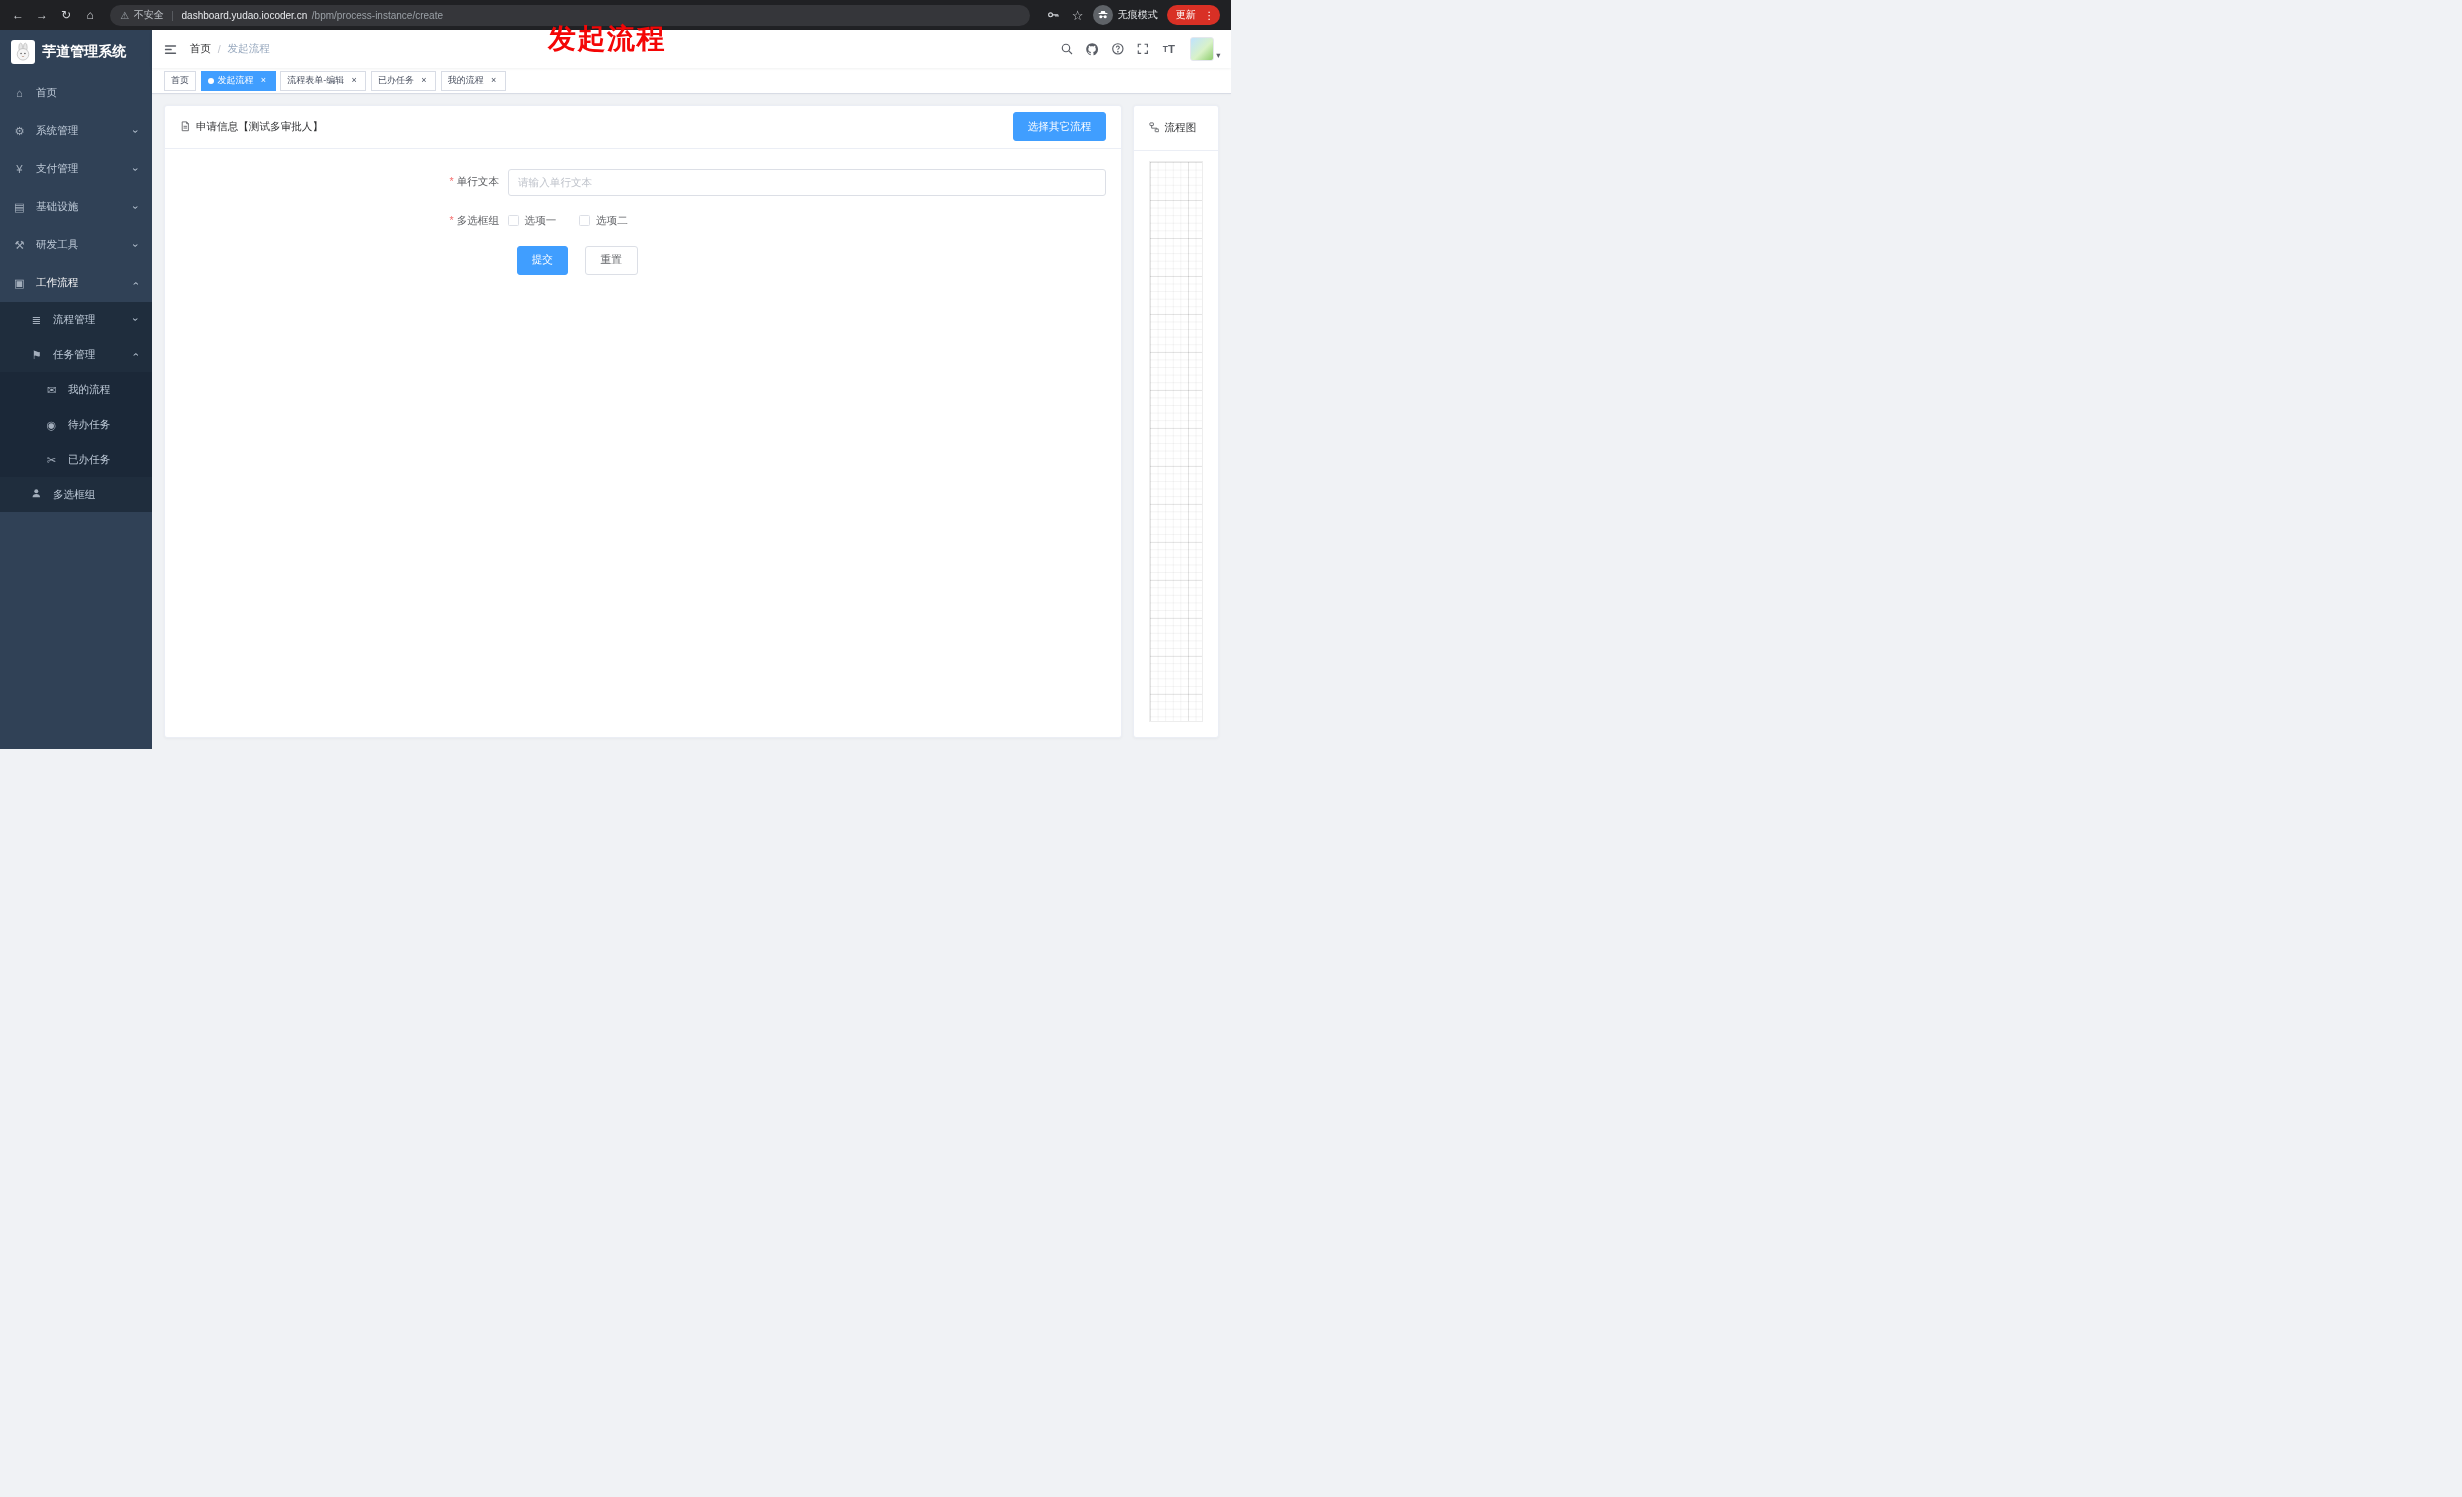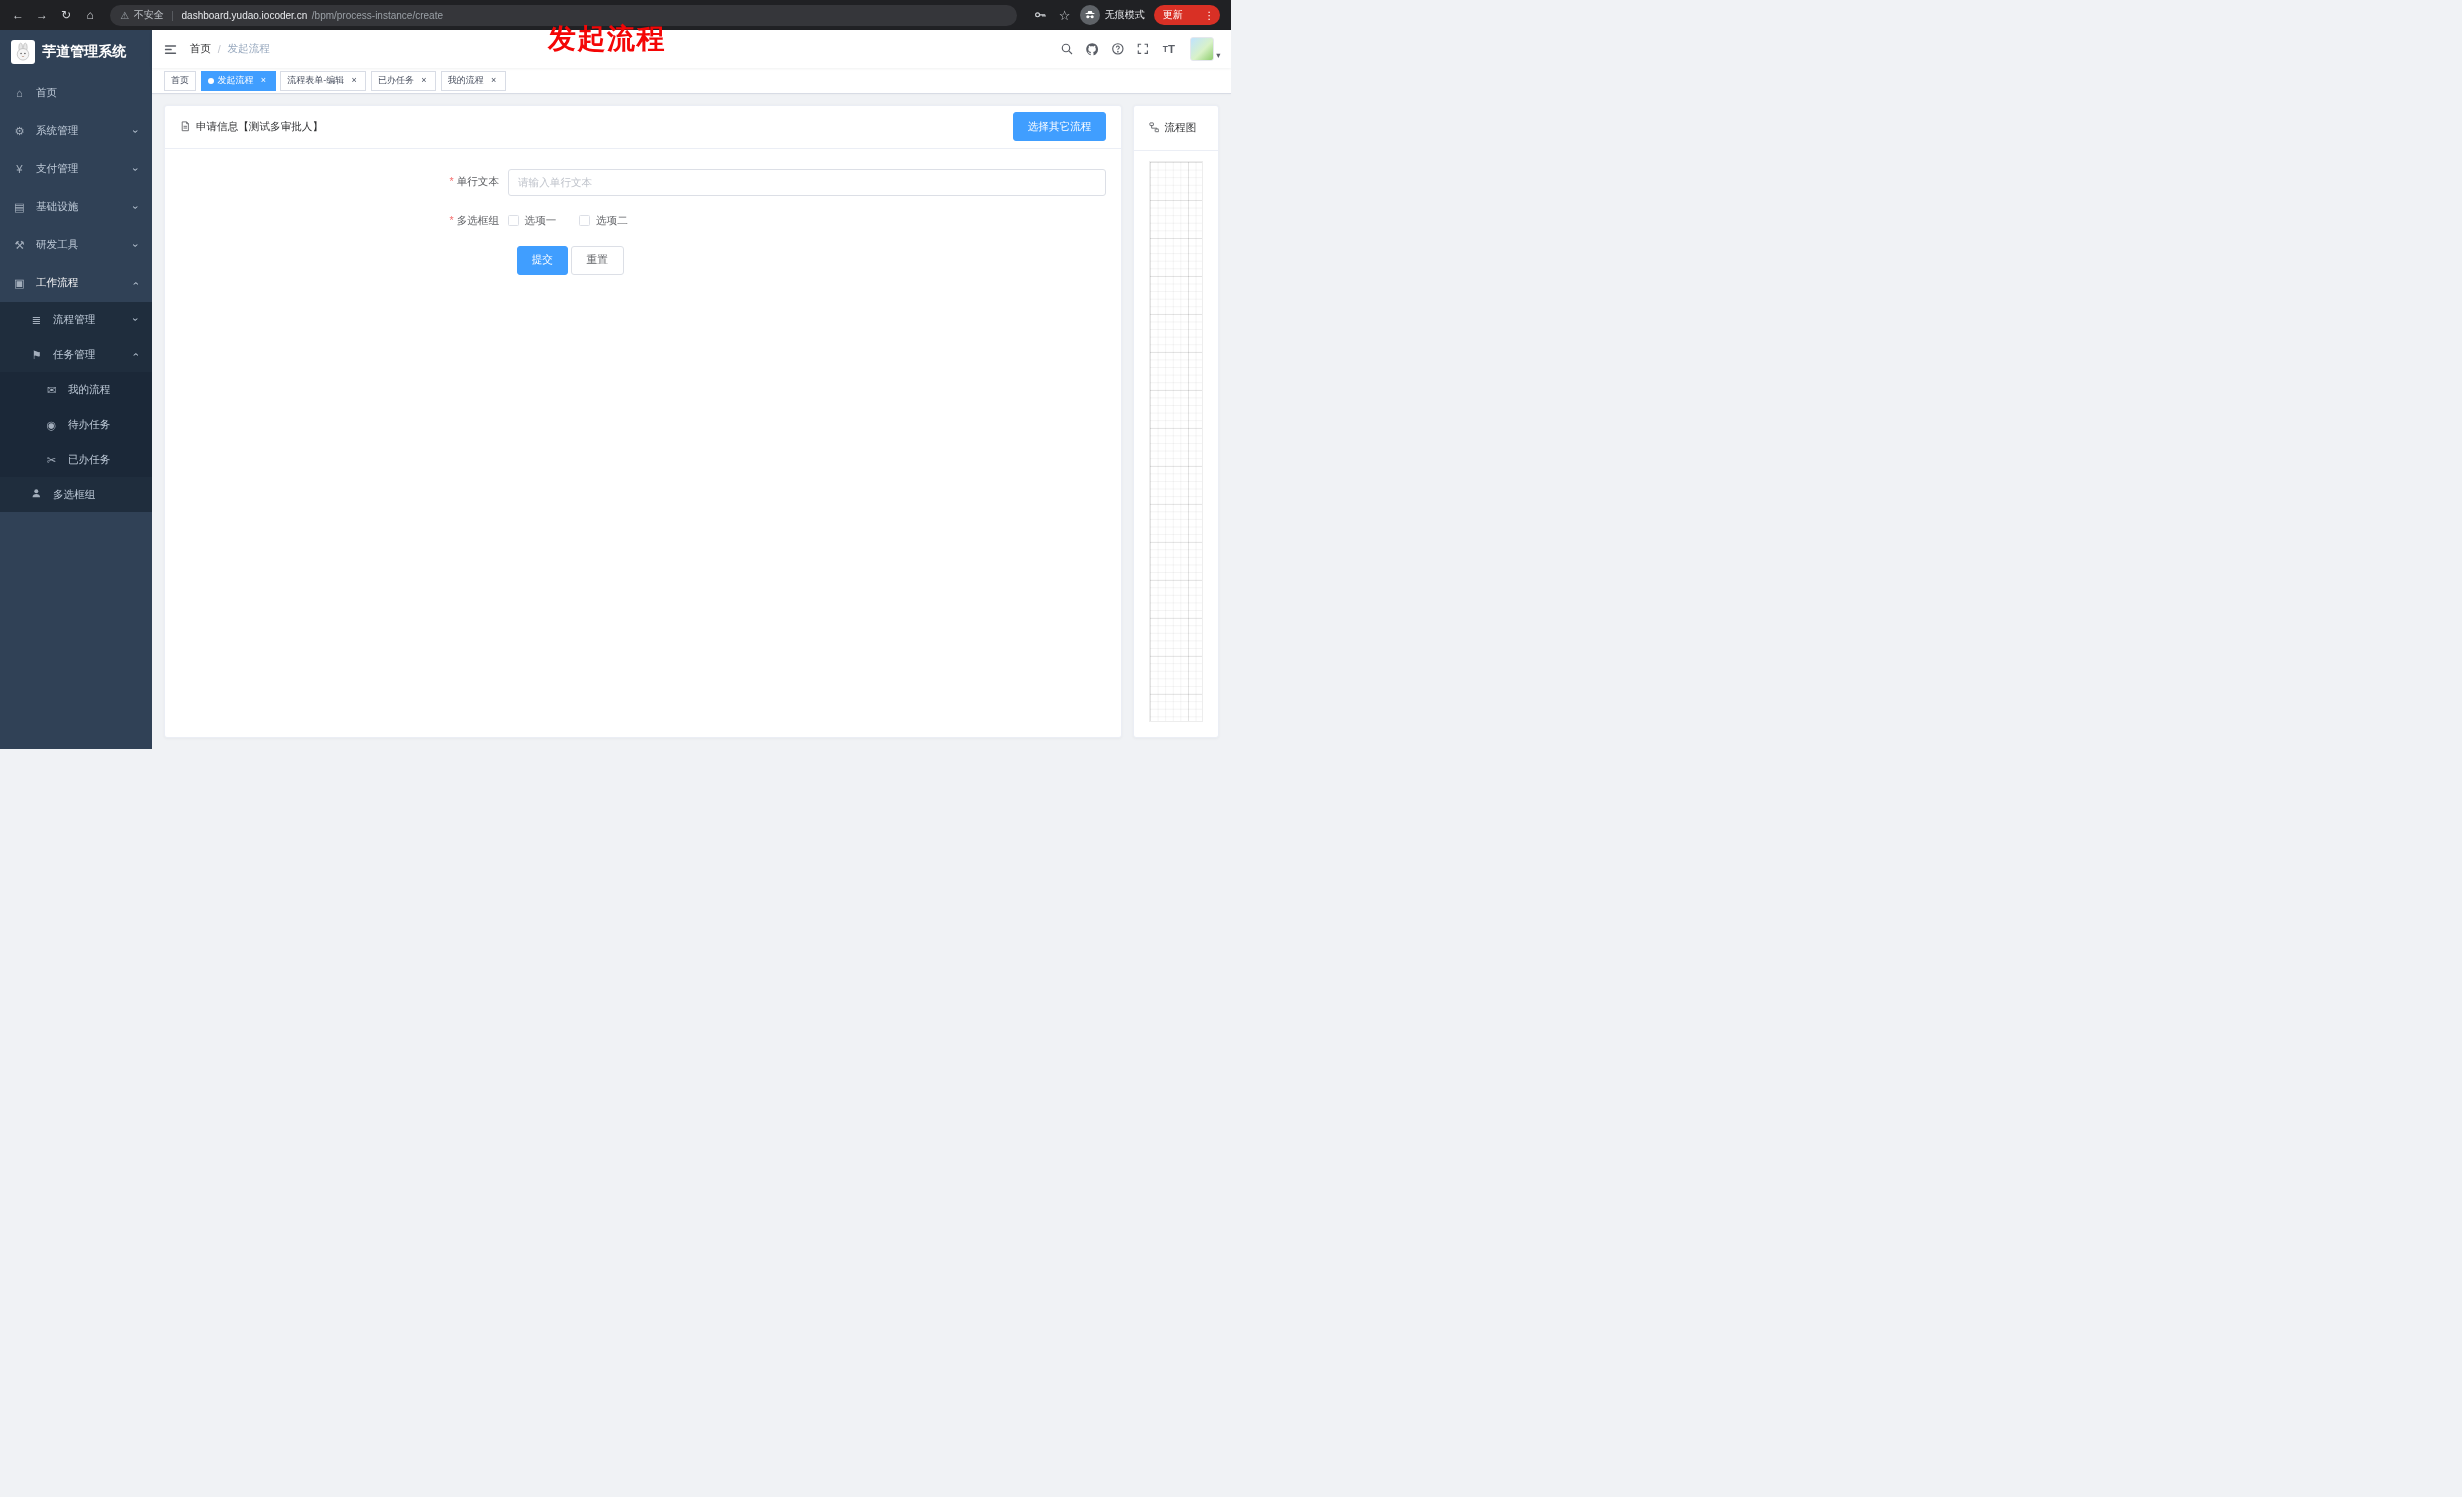--- a/index.html
+++ b/index.html
@@ -20,21 +20,21 @@
   .omni-sep { color:#5f6368; padding:0 3px; }
   .omni-domain { color:#e8eaed; white-space:nowrap; }
   .omni-path { color:#9aa0a6; white-space:nowrap; }
   .chrome-right { display:flex; align-items:center; gap:9px; padding:0 3px; flex-shrink:0; }
   .key-icon svg, .incog-circle svg { display:block; }
   .star-icon { color:#d2d5d9; font-size:13px; cursor:pointer; }
   .incog-wrap { display:flex; align-items:center; gap:5.3px; }
   .incog-circle { width:20px; height:20px; border-radius:50%; background:#5f6368; display:flex; align-items:center; justify-content:center; }
   .incog-label { color:#e8eaed; font-size:10px; white-space:nowrap; }
   .update-pill { background:#d93025; border-radius:10.6px; height:20.5px; display:flex; align-items:center;
-                 gap:21px; padding:0 6px 0 9px; cursor:pointer; }
+                 gap:8px; padding:0 6px 0 9px; cursor:pointer; }
   .update-label { color:#fff; font-size:10px; }
   .dots-icon { color:#fff; font-size:10.6px; }
 
   
   .annotation { position:absolute; left:548px; top:20px; z-index:99; color:#f40606;
                 font-size:28px; font-weight:bold; pointer-events:none; letter-spacing:1.5px; }
 
   
   .app { display:flex; height:719px; }
 
@@ -96,21 +96,21 @@
   .form-area { padding:20px 15px 4.6px; }
   .form-row { display:flex; align-items:center; margin:0 0 18px 258px; width:668px; }
   .form-label { width:70px; padding-right:9px; text-align:right; font-size:10.6px; color:#606266; flex-shrink:0; white-space:nowrap; }
   .req-star { color:#f56c6c; margin-right:3px; }
   .text-input { flex:1; height:27px; border:0.8px solid #dcdfe6; border-radius:3px; padding:0 9px; font-size:10.6px;
                 color:#606266; outline:none; font-family:inherit; background:#fff; }
   .text-input::placeholder { color:#c0c4cc; }
   .checkbox-group { display:flex; align-items:center; gap:23px; }
   .checkbox { display:inline-flex; align-items:center; gap:6px; font-size:10.6px; color:#606266; cursor:pointer; }
   .box { width:10.6px; height:10.6px; border:0.8px solid #dcdfe6; border-radius:1.5px; background:#fff; flex-shrink:0; }
-  .btn-row { margin-left:337px; display:flex; gap:3px; padding-bottom:12px; }
+  .btn-row { margin-left:337px; display:flex; gap:17px; padding-bottom:12px; }
   .default-btn { background:#fff; border:0.8px solid #dcdfe6; color:#606266; border-radius:3px; font-size:10.6px;
                  padding:6.8px 15px; cursor:pointer; font-family:inherit; }
 
   .flow-card { flex:1; display:flex; flex-direction:column; min-height:0; }
   .flow-card .card-header { height:45px; flex-shrink:0; }
   .flow-body { flex:1; min-height:0; padding:10.6px 15px 15px; }
   .canvas { position:relative; width:100%; height:100%; border:0.8px solid #ededed; background-color:#fff; overflow:hidden;
     background-image:
       linear-gradient(to right, rgba(0,0,0,0.075) 0.8px, transparent 0.8px),
       linear-gradient(to bottom, rgba(0,0,0,0.075) 0.8px, transparent 0.8px),

